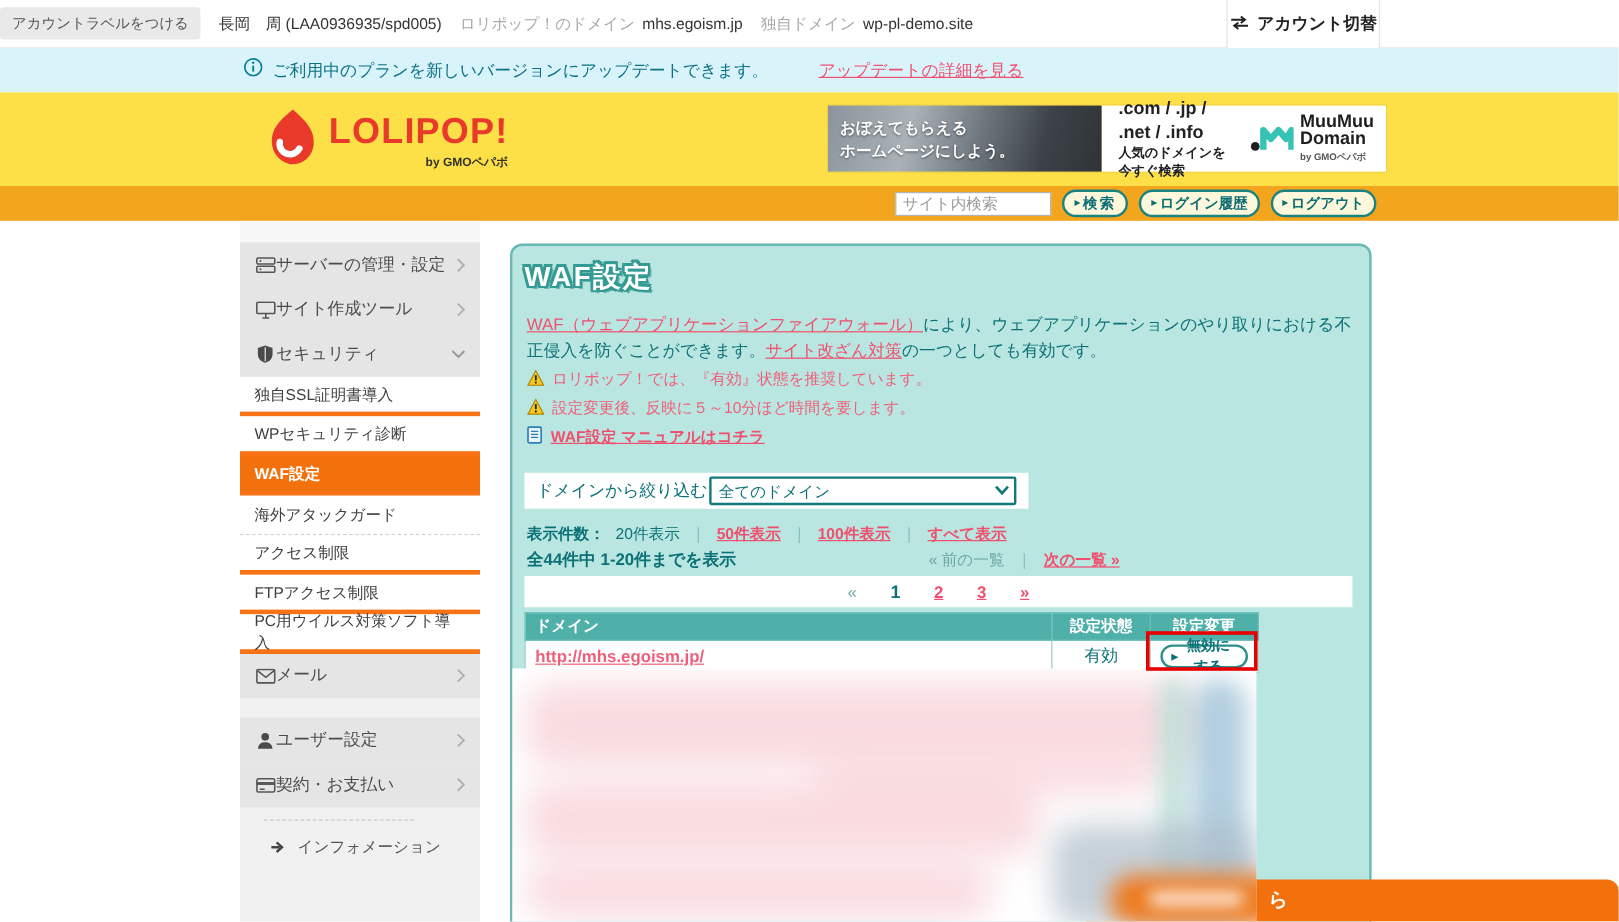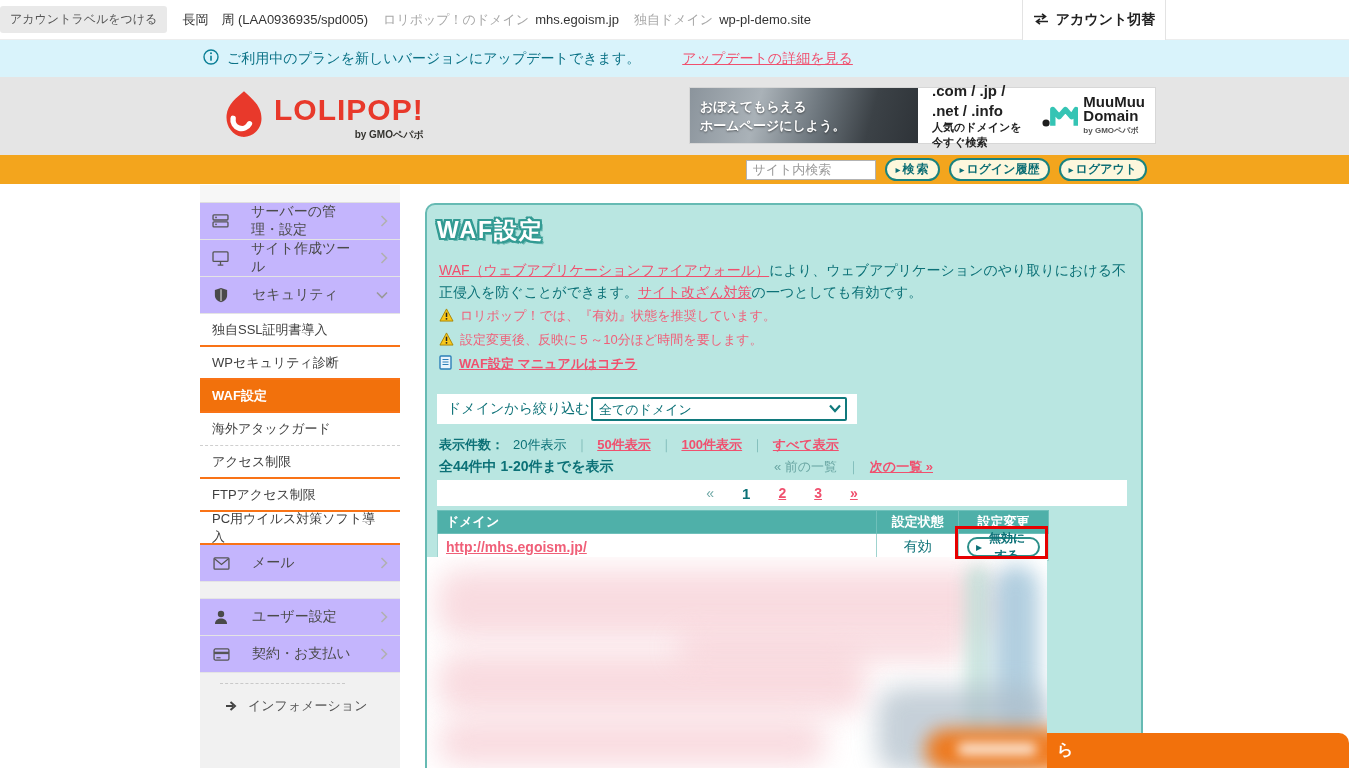--- a/index.html
+++ b/index.html
@@ -8,31 +8,31 @@
     background: #fff; font-family: "Liberation Sans", "DejaVu Sans", sans-serif;
   }
   .abs { position: absolute; }
 
   
   #topbar { left:0; top:0; width:1349px; height:40px; background:#fff; border-bottom:1px solid #ededed; }
   .topbar-inner { display:flex; align-items:center; gap:15px; height:100%; font-size:13px; color:#333; }
   .acct-label-btn { background:#e9e9e9; border:none; border-radius:3px; padding:5px 10px; font-size:12px; color:#555; cursor:pointer; font-family:inherit; }
   .muted { color:#a8a8a8; }
   .pair { display:flex; gap:6px; align-items:center; }
-  #switch-block { left:1022px; top:0; width:144px; height:40px; border-left:1px solid #e3e3e3; border-right:1px solid #e3e3e3;
+  #switch-block { left:1022px; top:0; width:128px; height:40px; border-left:1px solid #e3e3e3; border-right:1px solid #e3e3e3;
     display:flex; align-items:center; justify-content:center; gap:7px; font-size:14px; color:#222; font-weight:bold; cursor:pointer; background:#fff; }
 
   
   #notice { left:0; top:40px; width:1349px; height:37px; background:#d9f3fb; display:flex; align-items:center; padding-left:203px; gap:8px; }
   #notice .txt { font-size:14px; color:#0b7286; }
   .pink-link { color:#f0506e; text-decoration:underline; cursor:pointer; }
   #notice .pink-link { margin-left:34px; font-size:14px; }
 
   
-  #header { left:0; top:77px; width:1349px; height:78px; background:#e5e5e5; }
+  #header { left:0; top:77px; width:1349px; height:78px; background:#fde047; }
   #logo { position:absolute; left:222px; top:12px; display:flex; align-items:flex-start; gap:8px; cursor:pointer; }
   #logo .word { color:#e8392b; font-weight:800; font-size:30px; letter-spacing:1px; line-height:1; padding-top:6px; }
   #logo .sub { font-size:10px; color:#33322e; text-align:right; margin-top:3px; font-weight:bold; }
   #banner { position:absolute; left:690px; top:11px; width:465px; height:55px; display:flex; cursor:pointer; box-shadow:0 0 0 1px rgba(0,0,0,0.06); }
   #banner .photo { width:228px; height:100%; position:relative;
     background: linear-gradient(105deg,#8b949c 0%,#aab2b8 30%,#6e777e 55%,#3c4247 78%,#2e3338 100%); }
   #banner .photo .copy { position:absolute; left:10px; top:10px; color:#fff; font-weight:bold; font-size:13px; line-height:1.45; text-shadow:0 1px 2px rgba(0,0,0,.5); }
   #banner .white { flex:1; background:#fff; display:flex; align-items:center; gap:12px; padding:0 10px 0 14px; }
   #banner .tlds { font-size:15px; font-weight:bold; color:#222; line-height:1.3; }
   #banner .catch { font-size:11px; font-weight:bold; color:#222; }
@@ -45,25 +45,25 @@
   #site-search { width:130px; height:20px; border:1px solid #b3b3b3; font-size:13px; padding:0 5px; color:#333; font-family:inherit; }
   #site-search::placeholder { color:#9a9a9a; }
   .pill { display:inline-flex; align-items:center; gap:2px; background:#fdf7dc; border:2px solid #1a837f; border-radius:12px;
     color:#0c6e74; font-size:12px; font-weight:bold; padding:1px 8px; cursor:pointer; font-family:inherit; }
   .pill .tri { font-size:10px; }
   .ls2 { letter-spacing:2px; }
 
   
   #sidebar { left:200px; top:185px; width:200px; }
   .partial-row { height:18px; background:#f7f7f7; border-bottom:1px solid #e0e0e0; }
-  .side-item { height:37px; display:flex; align-items:center; gap:22px; padding:0 12px; border-bottom:1px solid #e4e4e4;
-    font-size:14px; color:#4b4b4b; background:#c4b5fd; cursor:pointer; }
+  .side-item { height:37px; display:flex; align-items:center; gap:0; padding:0 12px; border-bottom:1px solid #e4e4e4;
+    font-size:14px; color:#4b4b4b; background:#e5e5e5; cursor:pointer; }
   .side-item .ic { width:18px; display:flex; justify-content:center; }
   .side-item .chev { margin-left:auto; display:flex; }
-  .sub-item { height:33px; display:flex; align-items:center; padding:0 12px; border-bottom:2px solid #f97316;
+  .sub-item { height:33px; display:flex; align-items:center; padding:0 12px; border-bottom:4px solid #f97316;
     font-size:13px; color:#3f3f3f; background:#fff; cursor:pointer; }
   .sub-item.active { background:#f2710c; color:#fff; font-weight:bold; }
   .sub-item.dashed { border-bottom:1px dashed #cfcfcf; }
   .side-spacer { height:17px; background:#f1f1f1; border-bottom:1px solid #e4e4e4; }
   #side-footer { background:#f1f1f1; height:120px; padding-top:10px; }
   .foot-item { display:flex; align-items:center; gap:10px; padding:13px 12px 13px 26px; font-size:13px; color:#555; cursor:pointer; }
   .foot-divider { border:none; border-top:1px dashed #c9c9c9; margin:0 55px 0 20px; }
 
   
   #panel { left:425px; top:203px; width:718px; height:600px; background:#b9e6e1; border:2px solid #66bab3; border-radius:10px; z-index:1; }

